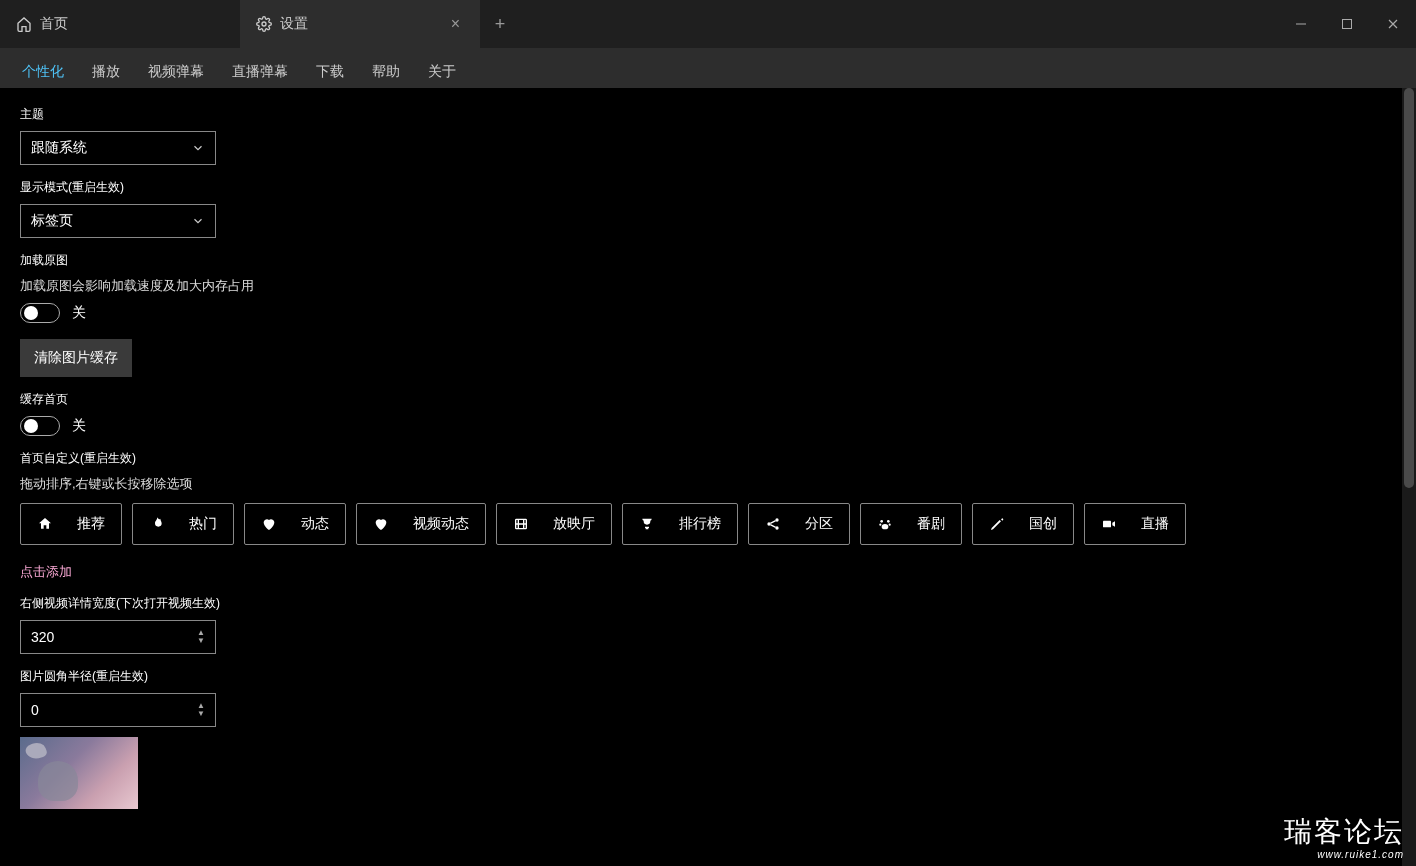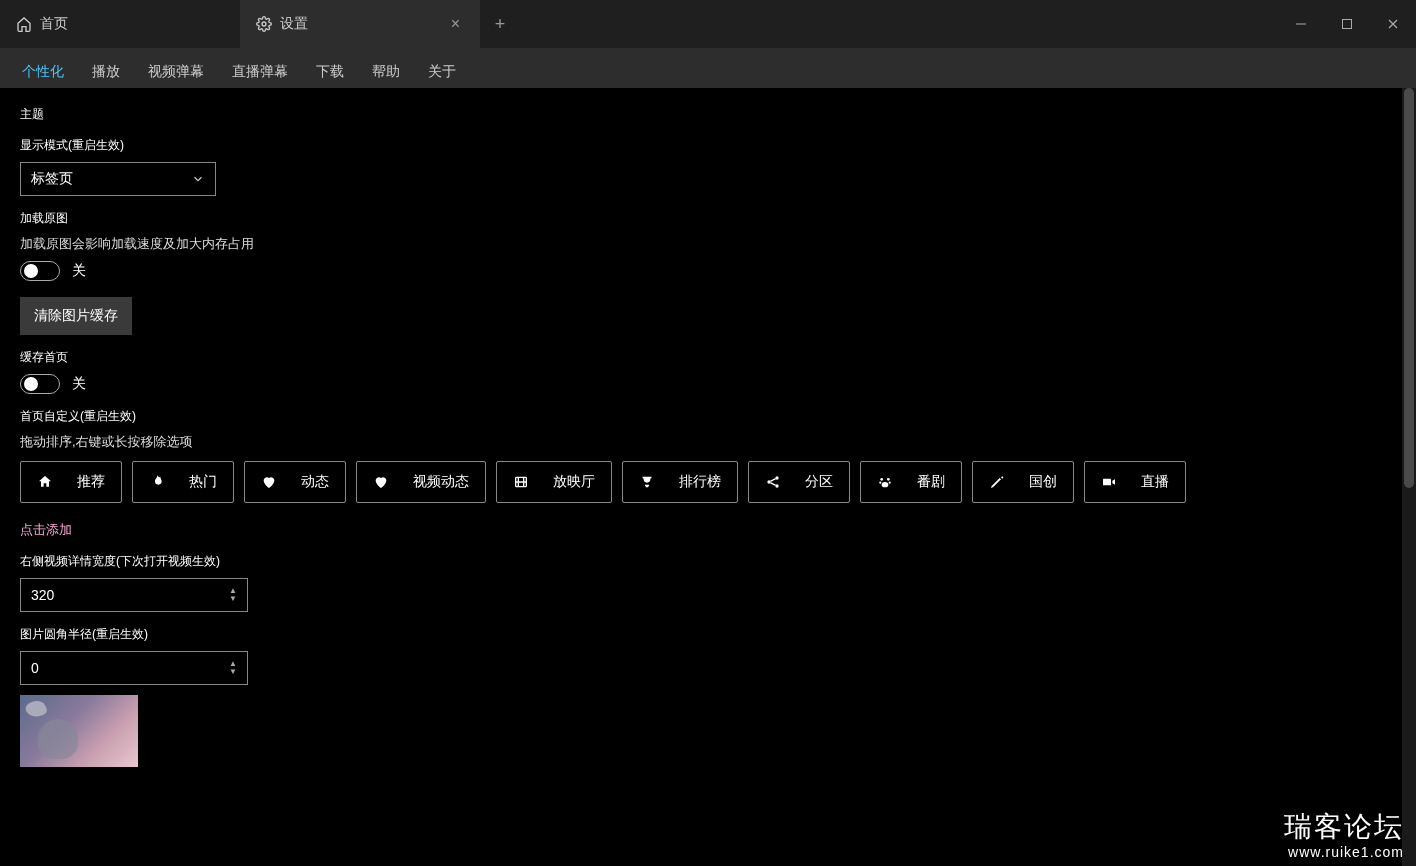--- a/index.html
+++ b/index.html
@@ -111,21 +111,21 @@
   display:flex; gap:10px; margin-top:10px; flex-wrap:wrap;
 }
 .chip {
   border:1px solid #888; padding:4px 16px; height:42px;
   display:flex; align-items:center; gap:24px; color:#fff; cursor:grab;
   border-radius:2px; min-width:96px; justify-content:center;
 }
 .chip svg, .chip .ic { width:16px; height:16px; fill:#fff; color:#fff; }
 .add-hint { margin-top:18px; color:#f9a8d4; font-size:13px;}
 .spinner {
-  width:228px; height:34px; border:1px solid #888;
+  width:196px; height:34px; border:1px solid #888;
   display:flex; align-items:center; justify-content:space-between;
   padding:0 10px; color:#fff; background:transparent;
 }
 .spinner .arrows { display:flex; flex-direction:column; font-size:8px; line-height:8px; color:#aaa;}
 .preview-img {
   margin-top:10px; width:118px; height:72px;
   background: linear-gradient(135deg,#5a6b8c 0%, #8a7a9c 40%, #caa0b0 70%, #e8c8d0 100%);
   position:relative; overflow:hidden;
 }
 .preview-img::before{
@@ -135,21 +135,21 @@
 .preview-img::after{
   content:""; position:absolute; left:6px; top:6px; width:20px; height:16px;
   background:#aab; transform:rotate(-20deg); border-radius:40% 60% 30% 70%;
 }
 .watermark {
   position:absolute; right:12px; bottom:6px; text-align:right;
   color:#fff; pointer-events:none;
   font-family: "KaiTi","STKaiti",serif;
 }
 .watermark .l1 { font-size:28px; letter-spacing:2px; }
-.watermark .l2 { font-size:14px; letter-spacing:1px; margin-top:-2px; font-family:sans-serif;}
+.watermark .l2 { font-size:10px; letter-spacing:1px; margin-top:-2px; font-family:sans-serif;font-style:italic;}
 .icon { display:inline-flex; }
 svg { display:block; }
 </style>
 </head>
 <body>
 
 <div class="titlebar">
   <div class="tab tab-home">
     <span class="icon">
       <svg width="16" height="16" viewBox="0 0 24 24" fill="none" stroke="#ccc" stroke-width="2">
@@ -210,20 +210,28 @@
       <span>帮助</span>
     </div>
   <div class="subnav-item">
       <span>关于</span>
     </div>
 </div>
 
 <div class="content">
 
   <div class="section-title first">主题</div>
+  <div class="select">
+    <span>跟随系统</span>
+    <span class="chev">
+      <svg width="14" height="14" viewBox="0 0 24 24" fill="none" stroke="#ccc" stroke-width="2">
+          <polyline points="6 9 12 15 18 9"></polyline>
+        </svg>
+    </span>
+  </div>
 
   <div class="section-title">显示模式(重启生效)</div>
   <div class="select">
     <span>标签页</span>
     <span class="chev">
       <svg width="14" height="14" viewBox="0 0 24 24" fill="none" stroke="#ccc" stroke-width="2">
           <polyline points="6 9 12 15 18 9"></polyline>
         </svg>
     </span>
   </div>

